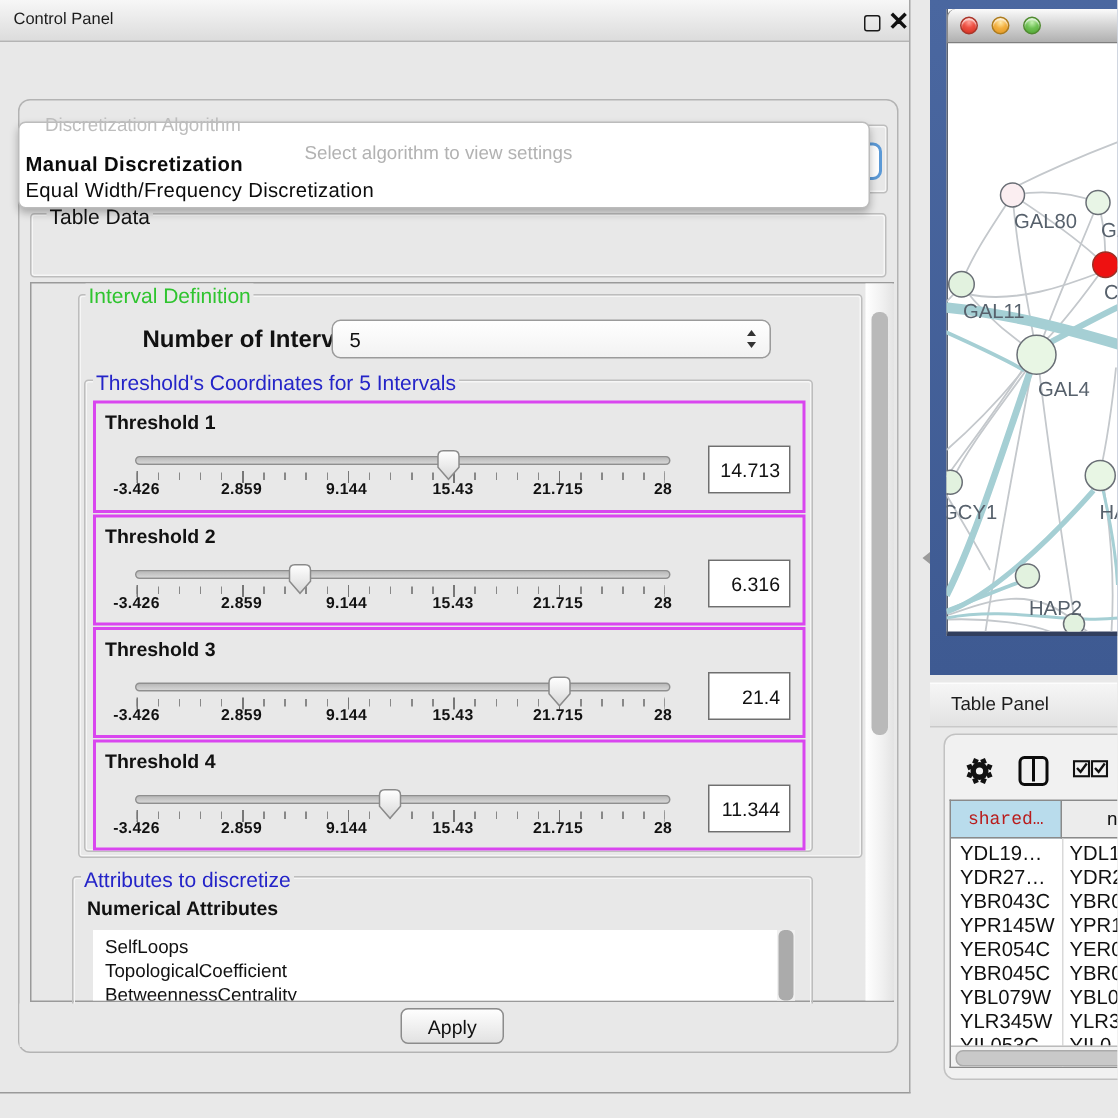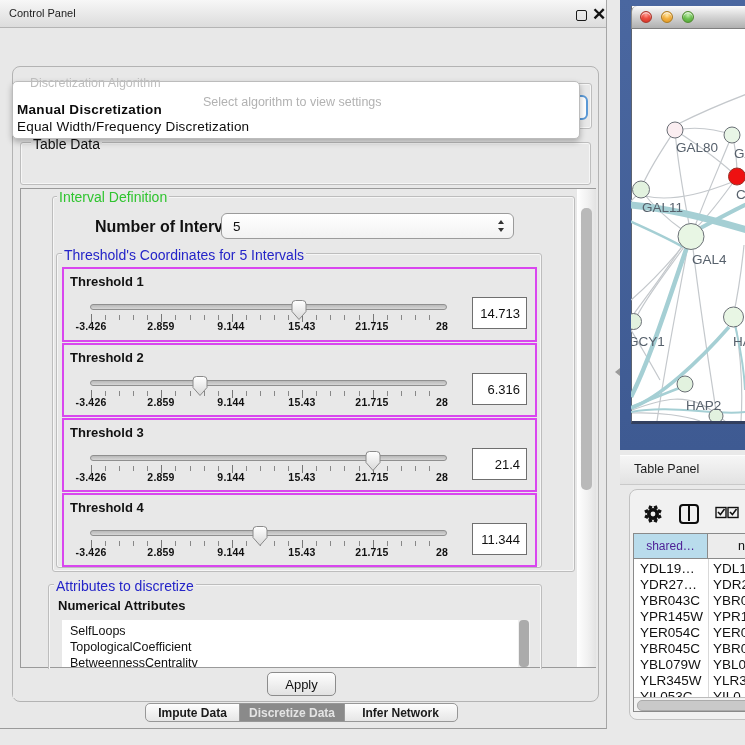--- a/index.html
+++ b/index.html
@@ -218,25 +218,20 @@
   <div class="abs" style="left:62px;top:620px;width:468px;height:47px;background:#fff;font-size:12.5px;color:#111;overflow:hidden;">
     <div style="padding:3px 0 0 8px;line-height:16px;">SelfLoops<br>TopologicalCoefficient<br>BetweennessCentrality</div>
   </div>
   <div class="abs" style="left:518px;top:620px;width:12px;height:47px;background:#f0f0f0;"></div>
   <div class="abs" style="left:519px;top:620px;width:10px;height:47px;background:#ababab;border-radius:4px;"></div>
 
   <div class="abs" style="left:13px;top:669px;width:583px;height:29px;background:#e8e8e8;"></div>
 
   <div class="abs" style="left:267px;top:672px;width:67px;height:22px;border:1px solid #8c8c8c;border-radius:5px;background:linear-gradient(#fefefe,#e2e2e2);display:flex;align-items:center;justify-content:center;font-size:13px;color:#111;">Apply</div>
 
-  <div id="bottabs" class="abs tabrow">
-    <div class="tab" style="width:93px;">Impute Data</div>
-    <div class="tab sel" style="width:104px;">Discretize Data</div>
-    <div class="tab" style="width:111px;">Infer Network</div>
-  </div>
 </div>
 
 <div class="abs" style="left:615px;top:368px;width:0;height:0;border-top:4px solid transparent;border-bottom:4px solid transparent;border-right:5px solid #9a9a9a;"></div>
 
 <div id="bluewrap" class="abs"></div>
 <div id="macwin" class="abs"></div>
 <div id="mactitle" class="abs">
   <div class="light" style="left:8px; background:radial-gradient(circle at 50% 30%,#ff9d93 0%,#ee5144 40%,#cf2c1d 100%);border:1px solid #a8352a;box-sizing:border-box;"></div>
   <div class="light" style="left:29px;background:radial-gradient(circle at 50% 30%,#ffe9a8 0%,#f3b03f 45%,#dd9321 100%);border:1px solid #ac7b1e;box-sizing:border-box;"></div>
   <div class="light" style="left:50px;background:radial-gradient(circle at 50% 30%,#c3f0b0 0%,#6fc254 45%,#4ba02f 100%);border:1px solid #508a30;box-sizing:border-box;"></div>
@@ -322,21 +317,21 @@
 <svg class="abs" style="left:715px;top:506px;" width="24" height="13" viewBox="0 0 24 13">
   <g fill="none" stroke="#111">
     <rect x="1" y="1.5" width="10" height="10" stroke-width="1.4"></rect>
     <rect x="13" y="1.5" width="10" height="10" stroke-width="1.4"></rect>
     <path d="M3 6 l2.4 2.6 L9.5 3" stroke-width="1.6"></path>
     <path d="M15 6 l2.4 2.6 L21.5 3" stroke-width="1.6"></path>
   </g>
 </svg>
 
 <div class="abs" style="left:633px;top:533px;width:112px;height:179px;border:1px solid #8a8a8a;border-right:none;background:#fff;overflow:hidden;box-sizing:border-box;">
-  <div style="position:absolute;left:0;top:0;width:74px;height:25px;background:#b9dcec;border-right:1px solid #8a8a8a;border-bottom:1px solid #8a8a8a;box-sizing:border-box;font-size:12px;color:#4c1d95;display:flex;align-items:center;justify-content:center;">shared…</div>
+  <div style="position:absolute;left:0;top:0;width:74px;height:25px;background:#b9dcec;border-right:1px solid #8a8a8a;border-bottom:1px solid #8a8a8a;box-sizing:border-box;font-size:12px;color:#b91c1c;display:flex;align-items:center;justify-content:center;font-family:Liberation Mono, monospace;">shared…</div>
   <div style="position:absolute;left:74px;top:0;width:60px;height:25px;background:#ececec;border-bottom:1px solid #8a8a8a;box-sizing:border-box;font-size:12.5px;color:#111;">
       <span style="position:absolute;left:30px;top:5px;">na</span>
     </div>
   <div style="position:absolute;left:6px;top:27px;font-size:13.5px;color:#111;line-height:16px;white-space:nowrap;">YDL19…<br>YDR27…<br>YBR043C<br>YPR145W<br>YER054C<br>YBR045C<br>YBL079W<br>YLR345W<br>YIL053C</div>
   <div style="position:absolute;left:79px;top:27px;font-size:13.5px;color:#111;line-height:16px;white-space:nowrap;">YDL1<br>YDR2<br>YBR0<br>YPR1<br>YER0<br>YBR0<br>YBL0<br>YLR3<br>YIL0</div>
   <div style="position:absolute;left:74px;top:25px;width:1px;height:160px;background:#d9d9d9;"></div>
   <div style="position:absolute;left:0;top:163px;width:112px;height:13px;background:#f3f3f3;border-top:1px solid #bbb;">
     <div style="position:absolute;left:3px;top:1.5px;width:120px;height:9px;background:#c9c9c9;border:1px solid #ababab;border-radius:5px;"></div>
   </div>
 </div>

